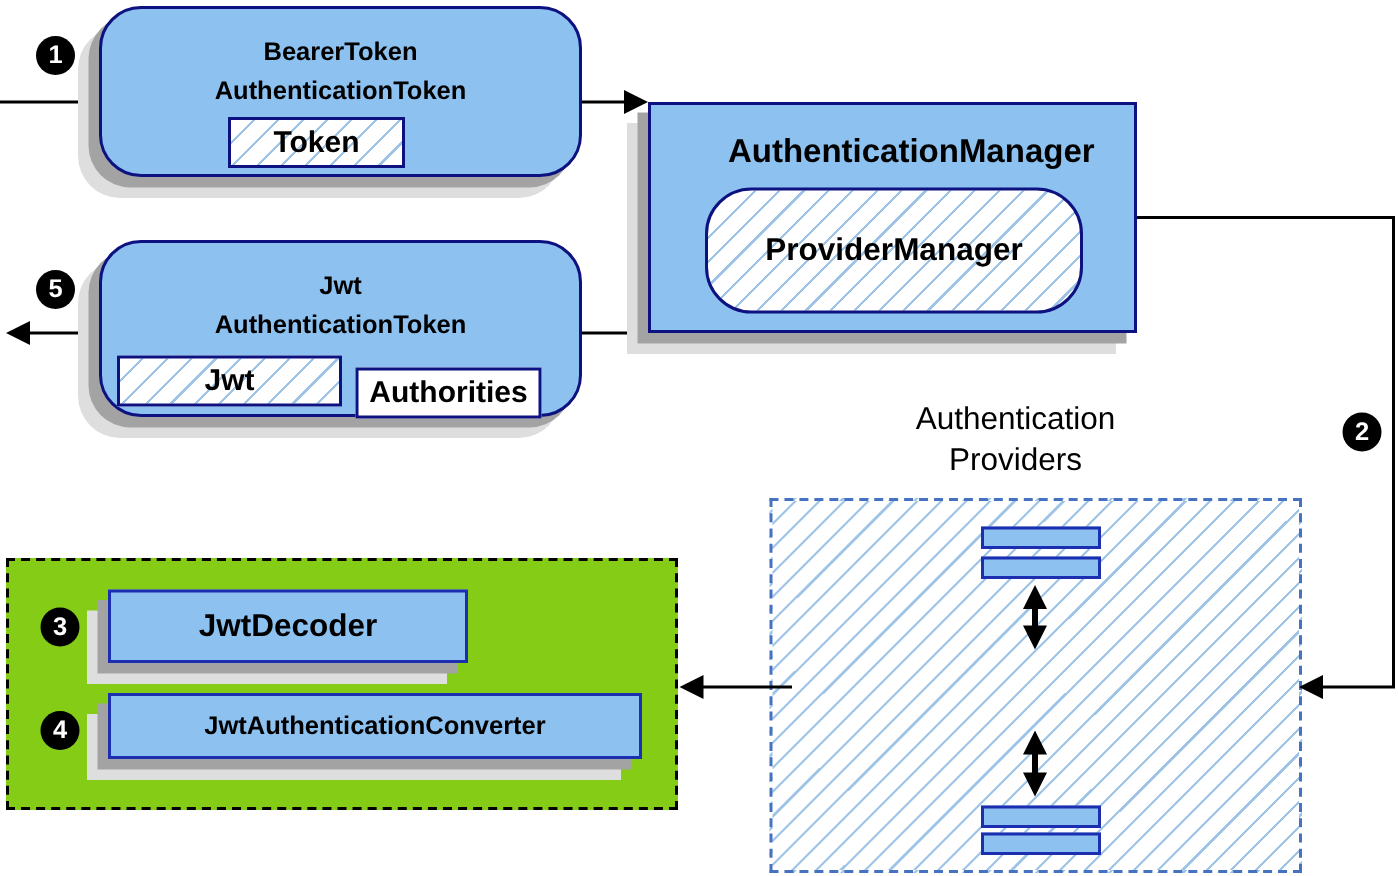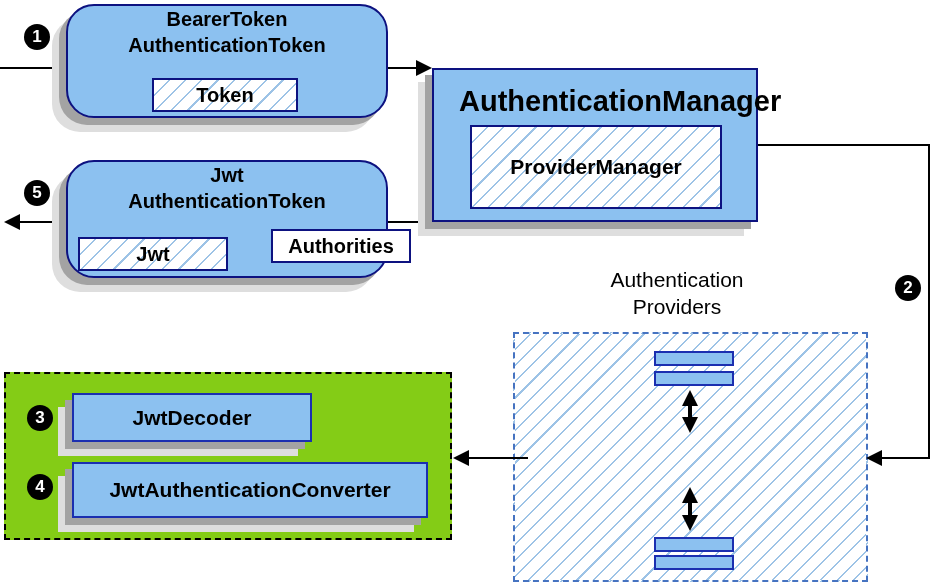--- a/index.html
+++ b/index.html
@@ -21,22 +21,22 @@
   }
   .node{
     position:absolute;background:var(--node-fill);
     border:2px solid var(--node-border);
     box-shadow:-7px 7px 0 0 var(--shadow-dark),-14px 14px 0 0 var(--shadow-light);
     box-sizing:border-box;z-index:3;
   }
   .rounded{border-radius:28px;}
   .rect{border-color:var(--rect-border);}
   .title{
-    text-align:center;font-weight:bold;color:#000;font-size:20px;line-height:26px;
-    padding-top:0;
+    text-align:center;font-weight:bold;color:#000;font-size:17px;line-height:26px;
+    padding-top:16px;
   }
   .lbl{
     display:flex;align-items:center;justify-content:center;
     font-weight:bold;color:#000;font-size:20px;white-space:nowrap;
   }
   .inner{
     position:absolute;background:#fff;border:2px solid var(--node-border);
     box-sizing:border-box;z-index:4;
   }
   .hatch{
@@ -109,59 +109,59 @@
   <div class="badge" style="left:895px;top:275px;">2</div>
   <div class="badge" style="left:27px;top:405px;">3</div>
   <div class="badge" style="left:27px;top:474px;">4</div>
   <div class="badge" style="left:24px;top:180px;">5</div>
 
   <div class="node rounded" style="left:66px;top:4px;width:322px;height:114px;">
     <div class="titl titie titlex titley title">
       <span style="display:block">BearerToken</span>
       <span style="display:block">AuthenticationToken</span>
     </div>
-    <div class="inner hatch lbl" style="left:84px;top:72px;width:146px;height:34px;">
+    <div class="inner hatch lbl" style="left:84px;top:72px;width:118px;height:34px;">
       <span>Token</span>
     </div>
   </div>
 
   <div class="node rounded" style="left:66px;top:160px;width:322px;height:118px;">
     <div class="title">
       <span style="display:block">Jwt</span>
       <span style="display:block">AuthenticationToken</span>
     </div>
     <div class="inner hatch lbl" style="left:10px;top:75px;width:150px;height:34px;">
       <span>Jwt</span>
     </div>
-    <div class="inner lbl" style="left:169px;top:67px;width:140px;height:34px;margin-left:34px;">
+    <div class="inner lbl" style="left:169px;top:83px;width:124px;height:34px;">
       <span>Authorities</span>
     </div>
   </div>
 
   <div class="node" style="left:432px;top:68px;width:326px;height:154px;">
-    <div class="title" style="font-size:29px;padding-top:18px;padding-left:25px;">AuthenticationManager</div>
-    <div class="inner hatch lbl" style="left:36px;top:55px;width:252px;height:84px;font-size:21px;">
+    <div class="title" style="font-size:22px;padding-top:18px;padding-left:25px;">AuthenticationManager</div>
+    <div class="inner hatch lbl" style="left:36px;top:55px;width:252px;height:84px;font-size:21px;border-radius:31px;">
       <span>ProviderManager</span>
     </div>
   </div>
 
   <div class="heading" style="left:547px;top:266px;width:260px;">
     <span style="display:block">Authentication</span>
     <span style="display:block">Providers</span>
   </div>
 
   <div class="dashed-blue hatch" style="left:513px;top:332px;width:355px;height:250px;">
     <div class="bar" style="left:139px;top:17px;"></div>
     <div class="bar" style="left:139px;top:37px;"></div>
     <div class="bar" style="left:139px;top:203px;"></div>
     <div class="bar" style="left:139px;top:221px;"></div>
   </div>
 
   <div class="dashed-black" style="left:4px;top:372px;width:448px;height:168px;">
     <div class="node rect lbl" style="left:66px;top:19px;width:240px;height:49px;font-size:21px;">
       <span>JwtDecoder</span>
     </div>
-    <div class="node rect lbl" style="left:66px;top:88px;width:356px;height:56px;font-size:21px;">
+    <div class="node rect lbl" style="left:66px;top:88px;width:356px;height:44px;font-size:17px;">
       <span>JwtAuthenticationConverter</span>
     </div>
   </div>
 
 </div>
 
 </body></html>

